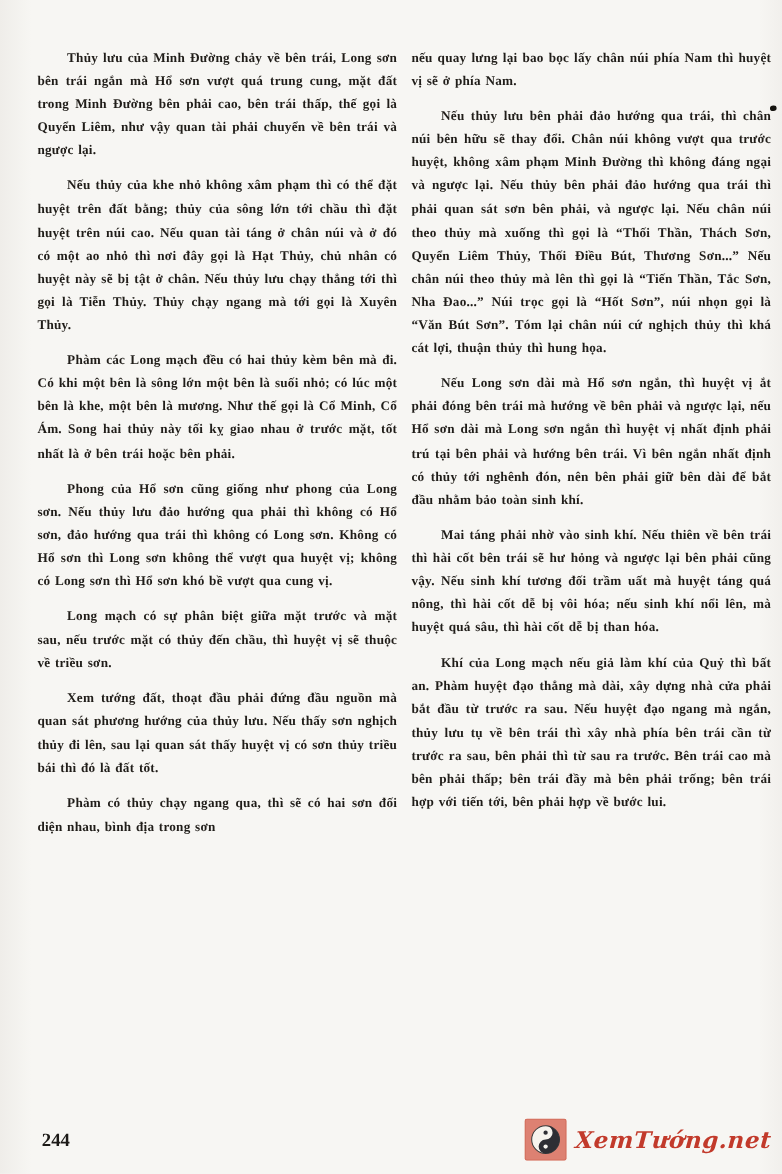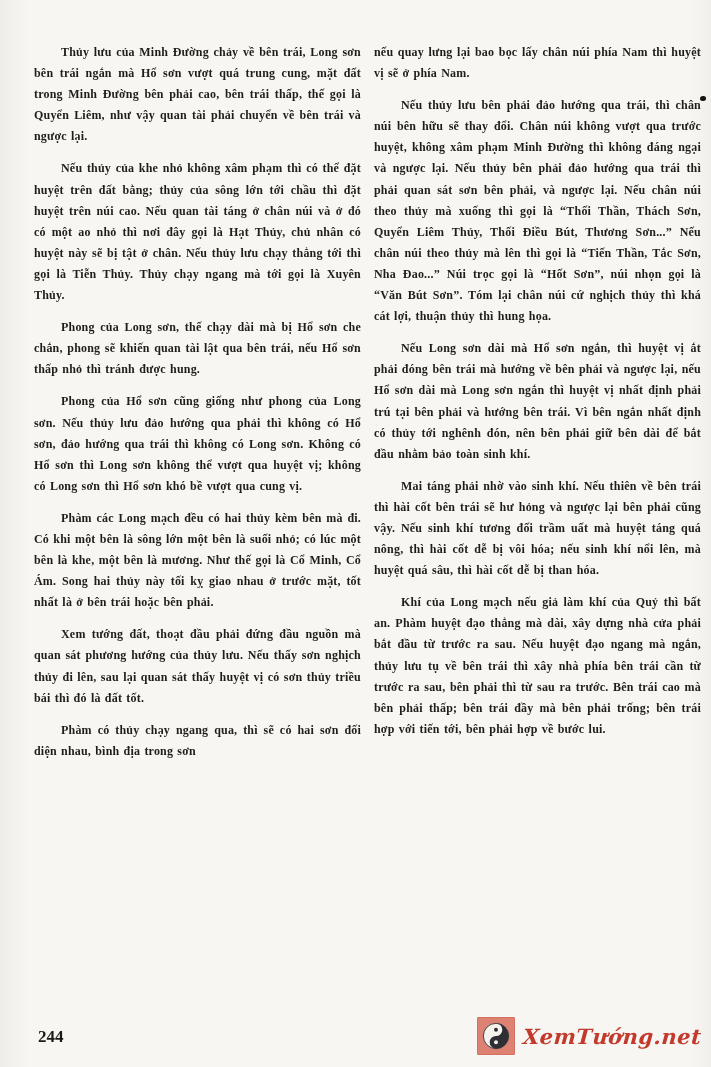--- a/index.html
+++ b/index.html
@@ -103,23 +103,23 @@
 </style>
 </head>
 <body>
 
 <div class="page">
 
   <div class="columns">
     <div class="column">
       <p>Thủy lưu của Minh Đường chảy về bên trái, Long sơn bên trái ngắn mà Hổ sơn vượt quá trung cung, mặt đất trong Minh Đường bên phải cao, bên trái thấp, thế gọi là Quyển Liêm, như vậy quan tài phải chuyển về bên trái và ngược lại.</p>
       <p>Nếu thủy của khe nhỏ không xâm phạm thì có thể đặt huyệt trên đất bằng; thủy của sông lớn tới chầu thì đặt huyệt trên núi cao. Nếu quan tài táng ở chân núi và ở đó có một ao nhỏ thì nơi đây gọi là Hạt Thủy, chủ nhân có huyệt này sẽ bị tật ở chân. Nếu thủy lưu chạy thẳng tới thì gọi là Tiễn Thủy. Thủy chạy ngang mà tới gọi là Xuyên Thủy.</p>
-      <p>Phong của Long sơn, thế chạy dài mà bị Hổ sơn che chắn, phong sẽ khiến quan tài lật qua bên trái, nếu Hổ sơn thấp nhỏ thì tránh được hung.</p>
+      <p>Phàm các Long mạch đều có hai thủy kèm bên mà đi. Có khi một bên là sông lớn một bên là suối nhỏ; có lúc một bên là khe, một bên là mương. Như thế gọi là Cổ Minh, Cổ Ám. Song hai thủy này tối kỵ giao nhau ở trước mặt, tốt nhất là ở bên trái hoặc bên phải.</p>
       <p>Phong của Hổ sơn cũng giống như phong của Long sơn. Nếu thủy lưu đảo hướng qua phải thì không có Hổ sơn, đảo hướng qua trái thì không có Long sơn. Không có Hổ sơn thì Long sơn không thể vượt qua huyệt vị; không có Long sơn thì Hổ sơn khó bề vượt qua cung vị.</p>
-      <p>Phàm các Long mạch đều có hai thủy kèm bên mà đi. Có khi một bên là sông lớn một bên là suối nhỏ; có lúc một bên là khe, một bên là mương. Như thế gọi là Cổ Minh, Cổ Ám. Song hai thủy này tối kỵ giao nhau ở trước mặt, tốt nhất là ở bên trái hoặc bên phải.</p>
+      <p>Long mạch có sự phân biệt giữa mặt trước và mặt sau, nếu trước mặt có thủy đến chầu, thì huyệt vị sẽ thuộc về triều sơn.</p>
       <p>Xem tướng đất, thoạt đầu phải đứng đầu nguồn mà quan sát phương hướng của thủy lưu. Nếu thấy sơn nghịch thủy đi lên, sau lại quan sát thấy huyệt vị có sơn thủy triều bái thì đó là đất tốt.</p>
       <p>Phàm có thủy chạy ngang qua, thì sẽ có hai sơn đối diện nhau, bình địa trong sơn</p>
     </div>
     <div class="column">
       <p style="text-indent:0;">nếu quay lưng lại bao bọc lấy chân núi phía Nam thì huyệt vị sẽ ở phía Nam.</p>
       <p>Nếu thủy lưu bên phải đảo hướng qua trái, thì chân núi bên hữu sẽ thay đổi. Chân núi không vượt qua trước huyệt, không xâm phạm Minh Đường thì không đáng ngại và ngược lại. Nếu thủy bên phải đảo hướng qua trái thì phải quan sát sơn bên phải, và ngược lại. Nếu chân núi theo thủy mà xuống thì gọi là “Thối Thần, Thách Sơn, Quyển Liêm Thủy, Thối Điều Bút, Thương Sơn...” Nếu chân núi theo thủy mà lên thì gọi là “Tiến Thần, Tắc Sơn, Nha Đao...” Núi trọc gọi là “Hốt Sơn”, núi nhọn gọi là “Văn Bút Sơn”. Tóm lại chân núi cứ nghịch thủy thì khá cát lợi, thuận thủy thì hung họa.</p>
       <p>Nếu Long sơn dài mà Hổ sơn ngắn, thì huyệt vị ắt phải đóng bên trái mà hướng về bên phải và ngược lại, nếu Hổ sơn dài mà Long sơn ngắn thì huyệt vị nhất định phải trú tại bên phải và hướng bên trái. Vì bên ngắn nhất định có thủy tới nghênh đón, nên bên phải giữ bên dài để bắt đầu nhằm bảo toàn sinh khí.</p>
       <p>Mai táng phải nhờ vào sinh khí. Nếu thiên về bên trái thì hài cốt bên trái sẽ hư hỏng và ngược lại bên phải cũng vậy. Nếu sinh khí tương đối trầm uất mà huyệt táng quá nông, thì hài cốt dễ bị vôi hóa; nếu sinh khí nổi lên, mà huyệt quá sâu, thì hài cốt dễ bị than hóa.</p>
       <p>Khí của Long mạch nếu giả làm khí của Quỷ thì bất an. Phàm huyệt đạo thẳng mà dài, xây dựng nhà cửa phải bắt đầu từ trước ra sau. Nếu huyệt đạo ngang mà ngắn, thủy lưu tụ về bên trái thì xây nhà phía bên trái cần từ trước ra sau, bên phải thì từ sau ra trước. Bên trái cao mà bên phải thấp; bên trái đầy mà bên phải trống; bên trái hợp với tiến tới, bên phải hợp về bước lui.</p>
     </div>

